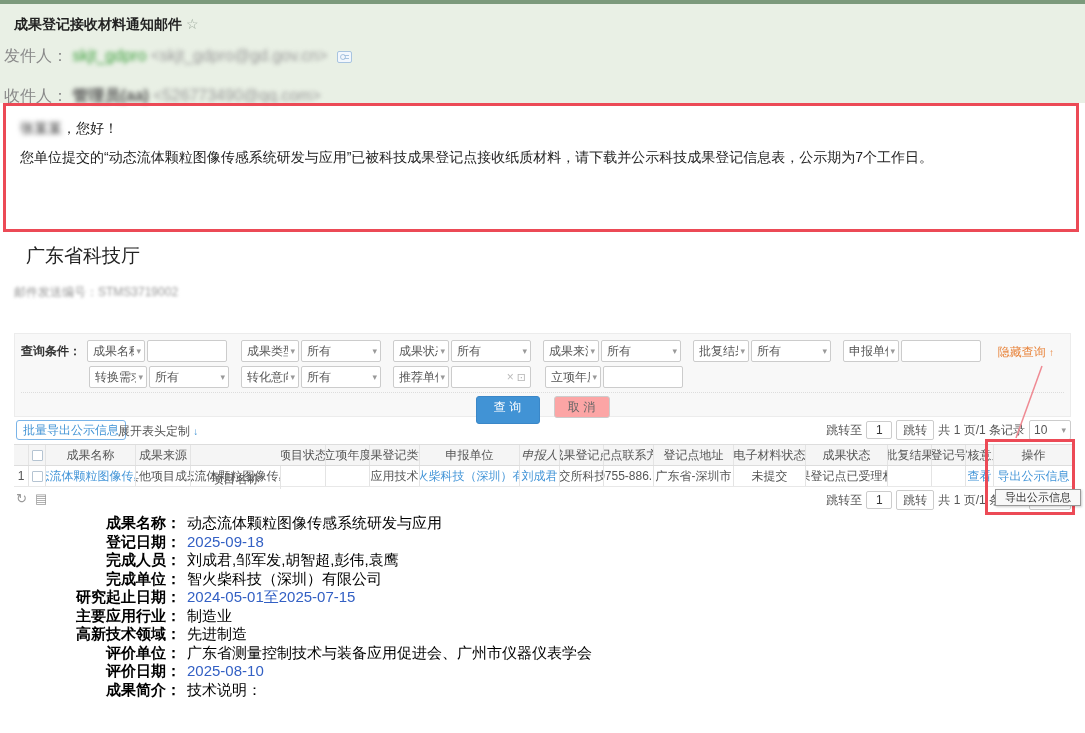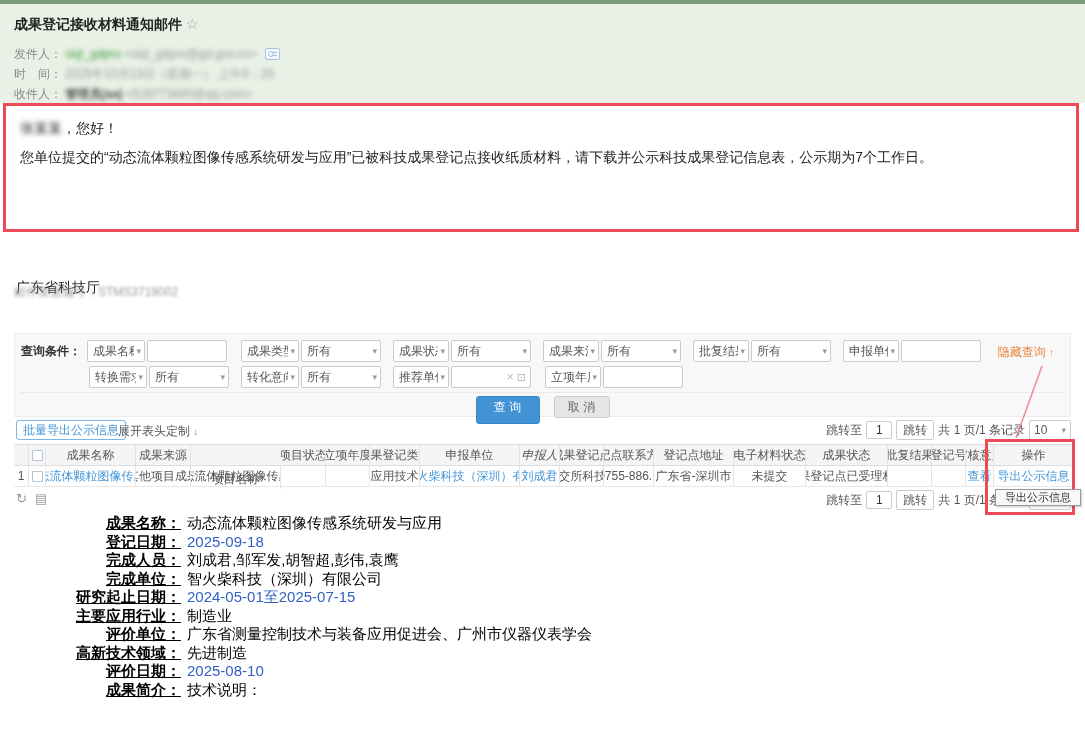--- a/index.html
+++ b/index.html
@@ -4,40 +4,40 @@
 <style>
   * { margin:0; padding:0; box-sizing:border-box; }
   html,body { width:1085px; height:733px; background:#fff; font-family:"Liberation Sans","DejaVu Sans",sans-serif; }
   body { position:relative; overflow:hidden; color:#333; }
 
   
   .top-strip { position:absolute; left:0; top:0; width:1085px; height:4px; background:#7c9a7c; }
   .mail-head { position:absolute; left:0; top:4px; width:1085px; height:99px; background:#e9f0e5; }
   .mail-title { position:absolute; left:14px; top:12px; font-size:14px; font-weight:bold; color:#222; }
   .mail-star { color:#9aa79a; font-weight:normal; font-size:14px; margin-left:4px; cursor:pointer; }
-  .meta-row { position:absolute; left:14px; height:18px; font-size:12px; white-space:nowrap; }
+  .meta-row { position:absolute; left:4px; height:18px; font-size:16px; white-space:nowrap; }
   .meta-label { color:#8a8a8a; }
   .meta-name-green { color:#3fa03f; filter:blur(2px); }
   .meta-name-dark { color:#555; font-weight:bold; filter:blur(2px); }
   .meta-addr { color:#9a9a9a; filter:blur(2px); }
   .meta-time { color:#9a9a9a; filter:blur(2px); }
   .card-icon { display:inline-block; width:15px; height:12px; border:1px solid #a8c4e0; background:#f2f7fd; border-radius:2px; vertical-align:-2px; margin-left:5px; position:relative; cursor:pointer; }
   .card-icon:before { content:""; position:absolute; left:2px; top:2px; width:4px; height:4px; border:1px solid #a8c4e0; border-radius:50%; }
   .card-icon:after { content:""; position:absolute; right:2px; top:3px; width:5px; height:1px; background:#a8c4e0; box-shadow:0 3px 0 #a8c4e0; }
 
   
   .redbox-mail { position:absolute; left:3px; top:103px; width:1076px; height:129px; border:3px solid #ec4a56; z-index:5; pointer-events:none; }
   .redbox-action { position:absolute; left:985px; top:439px; width:90px; height:76px; border:3px solid #ec4a56; z-index:5; pointer-events:none; }
   .red-arrow { position:absolute; left:0; top:0; width:1085px; height:733px; z-index:4; pointer-events:none; }
 
   
   .greet { position:absolute; left:20px; top:120px; font-size:14px; color:#222; }
   .greet-name { filter:blur(2.5px); color:#222; }
   .notice-body { position:absolute; left:20px; top:147px; width:1045px; font-size:14px; color:#222; line-height:20px; }
-  .signature { position:absolute; left:16px; top:243px; font-size:14px; color:#222;margin-top:36px; }
+  .signature { position:absolute; left:26px; top:243px; font-size:19px; color:#222; }
   .send-no { position:absolute; left:14px; top:284px; font-size:12px; color:#999; filter:blur(1.8px); }
 
   
   .qpanel { position:absolute; left:14px; top:333px; width:1057px; height:84px; background:#f8f8f8; border:1px solid #ececec; }
   .qrow { position:absolute; left:6px; display:flex; align-items:center; height:22px; }
   .qrow1 { top:6px; } .qrow2 { top:32px; }
   .qlabel { font-size:12px; font-weight:bold; color:#333; margin-right:6px; white-space:nowrap; }
   .qlabel-spacer { width:62px; }
   .qsel { height:22px; background:#fff; border:1px solid #ccc; border-radius:2px; display:flex; align-items:center; font-size:12px; color:#555; padding:0 3px 0 5px; margin-right:2px; cursor:pointer; overflow:hidden; white-space:nowrap; }
   .qsel .qsel-t { flex:1; overflow:hidden; }
@@ -45,21 +45,21 @@
   .qselv { margin-right:0; }
   .qinp { height:22px; background:#fff; border:1px solid #ccc; border-radius:2px; margin-right:2px; font-size:12px; padding:0 4px; color:#333; }
   .qinp2 { display:flex; align-items:center; justify-content:flex-end; cursor:text; }
   .qinp2 .clr { color:#bbb; font-size:12px; margin-right:3px; cursor:pointer; }
   .qinp2 .org { color:#b5b5b5; font-size:11px; cursor:pointer; }
   .qgap { width:12px; flex:none; }
   .hide-query { position:absolute; right:16px; top:10px; font-size:12px; color:#e8833a; cursor:pointer; }
   .dotline { position:absolute; left:6px; right:6px; top:58px; border-top:1px dotted #ddd; }
   .qbtns { position:absolute; left:0; top:62px; width:100%; display:flex; justify-content:center; gap:14px; }
   .btn-search { width:64px; height:28px; background:#4193d5; color:#fff; font-size:12px; border:1px solid #3a87c8; border-radius:3px; text-align:center; line-height:20px; cursor:pointer; }
-  .btn-cancel { width:56px; height:22px; background:#e5e5e5; color:#666; font-size:12px; border:1px solid #ccc; border-radius:3px; text-align:center; line-height:20px; cursor:pointer; }
+  .btn-cancel { width:56px; height:22px; background:#fca5a5; color:#666; font-size:12px; border:1px solid #ccc; border-radius:3px; text-align:center; line-height:20px; cursor:pointer; }
 
   
   .toolbar { position:absolute; left:14px; top:420px; width:1057px; height:22px; }
   .btn-export { position:absolute; left:2px; top:0; height:20px; padding:0 6px; background:#fff; border:1px solid #7ab4e8; border-radius:3px; color:#4193d5; font-size:12px; line-height:18px; cursor:pointer; }
   .expand-link { position:absolute; left:104px; top:3px; font-size:12px; color:#555; cursor:pointer; }
   .expand-link .mini { color:#4193d5; font-size:10px; }
   .pager { position:absolute; right:0; top:0; display:flex; align-items:center; font-size:12px; color:#555; gap:4px; }
   .pager .pg-input { width:26px; height:18px; border:1px solid #ccc; border-radius:2px; text-align:center; font-size:12px; color:#333; }
   .pager .pg-go { height:20px; padding:0 6px; background:#fff; border:1px solid #ccc; border-radius:2px; font-size:12px; color:#555; line-height:18px; cursor:pointer; }
   .pager .pg-size { height:20px; width:42px; background:#fff; border:1px solid #ccc; border-radius:2px; display:flex; align-items:center; justify-content:space-between; padding:0 4px; cursor:pointer; }
@@ -79,39 +79,35 @@
   .below-bar { position:absolute; left:14px; top:490px; width:1057px; height:22px; }
   .bb-icons { position:absolute; left:2px; top:1px; color:#9a9a9a; font-size:13px; display:flex; gap:8px; }
   .bb-icons span { cursor:pointer; }
 
   
   .tooltip { position:absolute; left:995px; top:489px; width:86px; height:17px; background:#f8f8f8; border:1px solid #999; box-shadow:1px 1px 2px rgba(0,0,0,.2); font-size:11px; color:#333; text-align:center; line-height:15px; z-index:6; }
 
   
   .details { position:absolute; left:0; top:514px; width:760px; }
   .drow { display:flex; line-height:18.5px; }
-  .dlabel { width:181px; text-align:right; font-size:15px; font-weight:bold; color:#000; flex:none; white-space:nowrap;text-decoration:underline; }
+  .dlabel { width:181px; text-align:right; font-size:15px; font-weight:bold; color:#000; flex:none; white-space:nowrap; }
   .dvalue { margin-left:6px; font-size:15px; color:#000; white-space:nowrap; }
   .dvalue.blue { color:#3360c4; }
 </style>
 </head>
 <body>
 
 <div class="top-strip"></div>
 <div class="mail-head">
   <div class="mail-title"><span>成果登记接收材料通知邮件</span><span class="mail-star">☆</span></div>
   <div class="meta-row" style="top:42px">
     <span class="meta-label">发件人：</span>
     <span class="meta-name-green">skjt_gdpro</span>
     <span class="meta-addr">&lt;skjt_gdpro@gd.gov.cn&gt;</span>
     <span class="card-icon"></span>
-  </div>
-  <div class="meta-row" style="top:62px">
-    <span class="meta-label">时　间：</span>
-    <span class="meta-time">2025年10月13日（星期一） 上午9：25</span>
   </div>
   <div class="meta-row" style="top:82px">
     <span class="meta-label">收件人：</span>
     <span class="meta-name-dark">管理员(aa)</span>
     <span class="meta-addr">&lt;526773490@qq.com&gt;</span>
   </div>
 </div>
 
 <div class="greet">
   <span class="greet-name">张某某</span><span>，您好！</span>
@@ -318,26 +314,26 @@
     </div>
     <div class="drow">
       <span class="dlabel">研究起止日期：</span>
       <span class="dvalue blue">2024-05-01至2025-07-15</span>
     </div>
     <div class="drow">
       <span class="dlabel">主要应用行业：</span>
       <span class="dvalue">制造业</span>
     </div>
     <div class="drow">
+      <span class="dlabel">高新技术领域：</span>
+      <span class="dvalue">先进制造</span>
+    </div>
+    <div class="drow">
       <span class="dlabel">评价单位：</span>
       <span class="dvalue">广东省测量控制技术与装备应用促进会、广州市仪器仪表学会</span>
-    </div>
-    <div class="drow">
-      <span class="dlabel">高新技术领域：</span>
-      <span class="dvalue">先进制造</span>
     </div>
     <div class="drow">
       <span class="dlabel">评价日期：</span>
       <span class="dvalue blue">2025-08-10</span>
     </div>
     <div class="drow">
       <span class="dlabel">成果简介：</span>
       <span class="dvalue">技术说明：</span>
     </div>
   </div>

